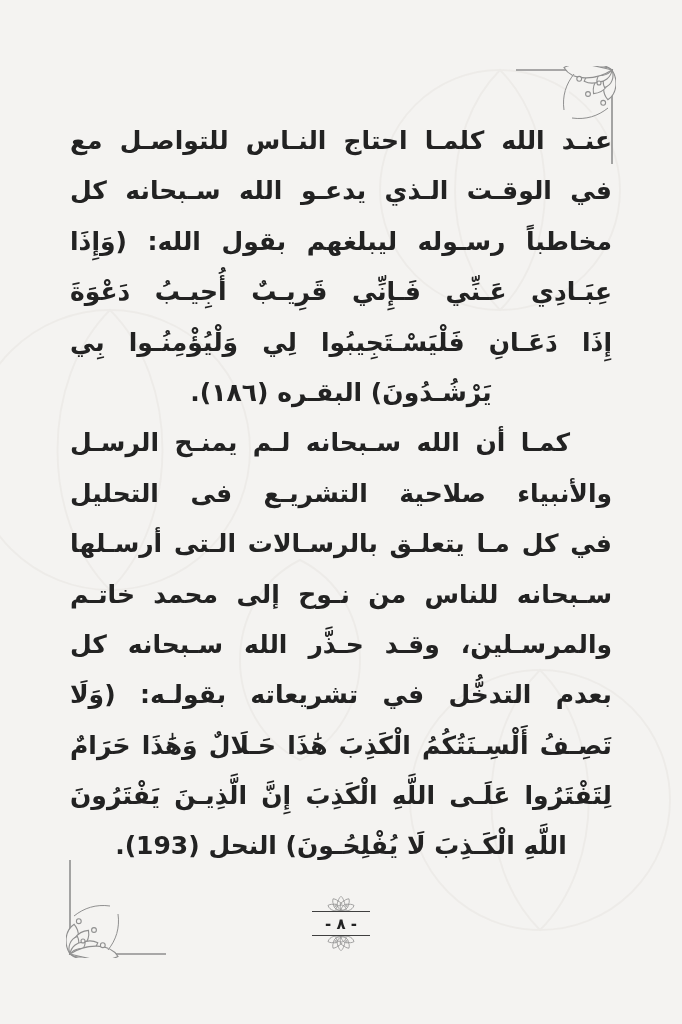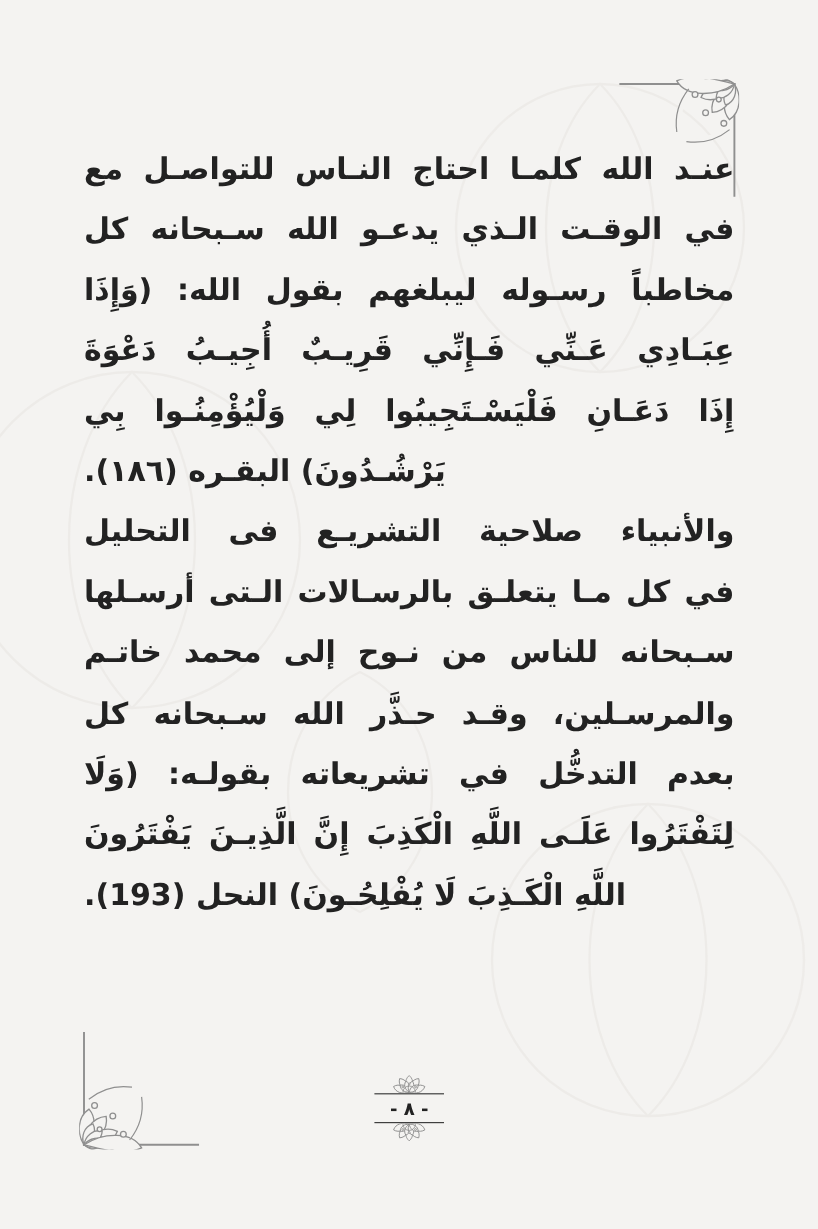--- a/index.html
+++ b/index.html
@@ -23,21 +23,21 @@
   .text-block{
     position:absolute;top:116px;right:70px;left:70px;
     color:#222;font-weight:bold;font-size:25px;line-height:50.4px;
     direction:rtl;
   }
   .ln{
     height:50.4px;overflow:hidden;white-space:nowrap0;
     text-align:justify;text-align-last:justify;
   }
   .ln.ind{padding-right:42px;}
-  .ln.end{text-align:left;text-align-last:auto;}
+  .ln.end{text-align:center;text-align-last:auto;}
 
   
   .footer{
     position:absolute;left:0;right:0;top:892px;
     display:flex;flex-direction:column;align-items:center;direction:rtl;
   }
   .footer svg{display:block;}
   .footer .rule{width:58px;height:0;border-top:1.4px solid #3f3f3f;}
   .pageno{
     height:23px;display:flex;align-items:center;justify-content:center;
@@ -109,25 +109,27 @@
     </svg>
   </div>
 
   <main class="text-block">
     <div class="ln">عنـد الله كلمـا احتاج النـاس للتواصـل مع ربهم،</div>
     <div class="ln">في الوقـت الـذي يدعـو الله سـبحانه كل الناس</div>
     <div class="ln">مخاطباً رسـوله ليبلغهم بقول الله: (وَإِذَا سَـأَلَكَ</div>
     <div class="ln">عِبَـادِي عَـنِّي فَـإِنِّي قَرِيـبٌ أُجِيـبُ دَعْوَةَ الناسَّاعِ</div>
     <div class="ln">إِذَا دَعَـانِ فَلْيَسْـتَجِيبُوا لِي وَلْيُؤْمِنُـوا بِي لَعَلَّهُـمْ</div>
     <div class="ln end">يَرْشُـدُونَ) البقـره (١٨٦).</div>
+    <div class="ln ind">كمـا أن الله سـبحانه لـم يمنـح الرسـل</div>
     <div class="ln">والأنبياء صلاحية التشريـع فى التحليل والتحريم</div>
     <div class="ln">في كل مـا يتعلـق بالرسـالات الـتى أرسـلها الله</div>
     <div class="ln">سـبحانه للناس من نـوح إلى محمد خاتـم الانبياء</div>
     <div class="ln">والمرسـلين، وقـد حـذَّر الله سـبحانه كل النـاس</div>
     <div class="ln">بعدم التدخُّل في تشريعاته بقولـه: (وَلَا تَقُولُوا لِمَا</div>
+    <div class="ln">تَصِـفُ أَلْسِـنَتُكُمُ الْكَذِبَ هَٰذَا حَـلَالٌ وَهَٰذَا حَرَامٌ</div>
     <div class="ln">لِتَفْتَرُوا عَلَـى اللَّهِ الْكَذِبَ إِنَّ الَّذِيـنَ يَفْتَرُونَ عَلَى</div>
     <div class="ln end">اللَّهِ الْكَـذِبَ لَا يُفْلِحُـونَ) النحل (193).</div>
   </main>
 
   <footer class="footer">
     <svg width="52" height="19" viewBox="0 0 60 20">
       <g transform="translate(30,20)" stroke="#8a8a8a" fill="#f4f3f1" stroke-width="0.8">
         <path d="M0 0 C-4 -5 -5 -12 0 -16 C5 -12 4 -5 0 0 Z" transform="rotate(-70)"></path>
         <path d="M0 0 C-4 -5 -5 -12 0 -16 C5 -12 4 -5 0 0 Z" transform="rotate(-35)"></path>
         <path d="M0 0 C-4 -5 -5 -12 0 -16 C5 -12 4 -5 0 0 Z"></path>

